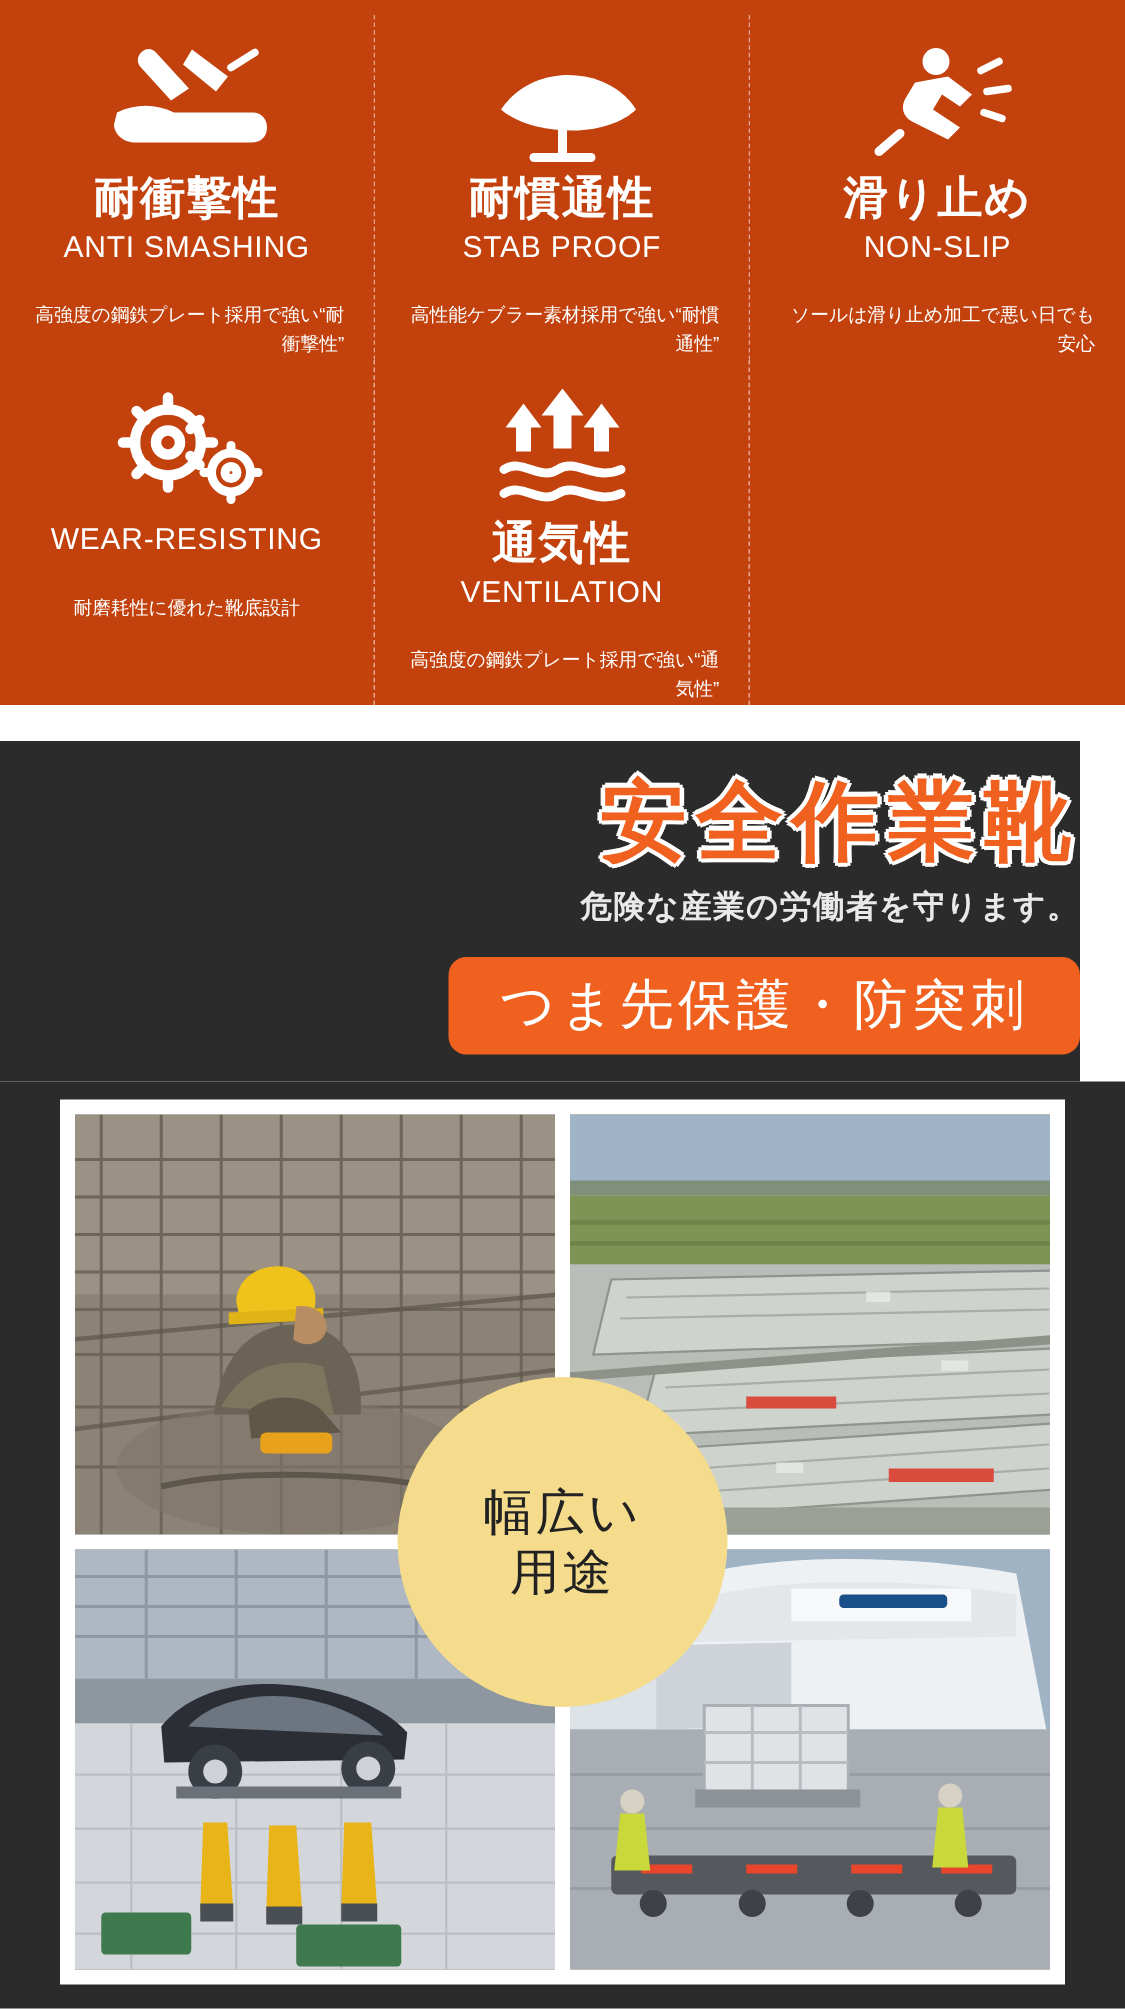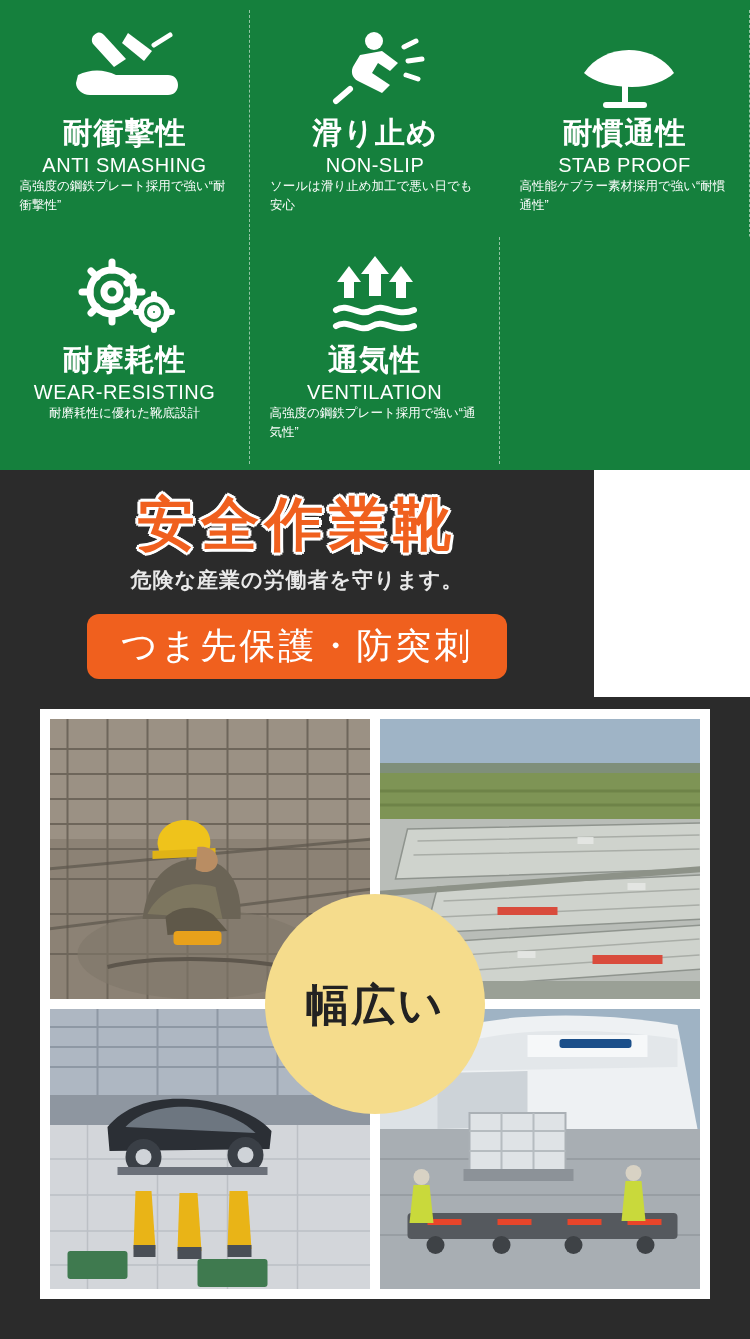--- a/index.html
+++ b/index.html
@@ -11,21 +11,21 @@
     width: 750px;
     height: 1339px;
     font-family: "Liberation Sans", sans-serif;
     overflow: hidden;
   }
 
   
   .features {
     width: 750px;
     height: 470px;
-    background: #15803d;
+    background: #c2410c;
     box-sizing: border-box;
     display: grid;
     grid-template-columns: 1fr 1fr 1fr;
     grid-template-rows: 1fr 1fr;
     padding: 10px 0 6px 0;
   }
   .feature {
     position: relative;
     display: flex;
     flex-direction: column;
@@ -61,33 +61,34 @@
     font-size: 20px;
     letter-spacing: 0.5px;
     margin-top: 3px;
     text-align: center;
     font-family: "Liberation Sans", sans-serif;
   }
   .feat-desc {
     color: #ffffff;
     font-size: 12.5px;
     line-height: 1.55;
-    text-align: left;
-    margin-top: 0;
+    text-align: right;
+    margin-top: 24px;
     max-width: 210px;
   }
 
   
   .banner {
-    width: 594px;
+    width: 720px;
     background: #2b2b2b;
     padding-top: 22px;
     padding-bottom: 18px;
     box-sizing: border-box;
-    text-align: center;
+    text-align: right;
+    margin-top: 24px;
   }
   .banner-title {
     font-size: 58px;
     font-weight: bold;
     color: #F0601E;
     letter-spacing: 6px;
     line-height: 1.1;
     text-shadow:
       -2px -2px 0 #fff, 2px -2px 0 #fff, -2px 2px 0 #fff, 2px 2px 0 #fff,
       -3px 0 0 #fff, 3px 0 0 #fff, 0 -3px 0 #fff, 0 3px 0 #fff;
@@ -150,22 +151,22 @@
     background: #F5DC8C;
     display: flex;
     flex-direction: column;
     align-items: center;
     justify-content: center;
     z-index: 5;
   }
   .usage-badge span {
     display: block;
     color: #222;
-    font-size: 44px;
-    font-weight: bold;
+    font-size: 33px;
+    font-weight: normal;
     letter-spacing: 2px;
     line-height: 1.22;
     text-align: left;
   }
 </style>
 </head>
 <body>
 
 <section class="features">
 
@@ -176,45 +177,45 @@
         <path d="M34 6 L56 30 L44 38 L24 16 C20 12 22 6 27 4 C30 3 32 4 34 6 Z" fill="#ffffff"></path>
         <path d="M58 4 L82 22 L74 32 L52 14 Z" fill="#ffffff"></path>
         <path d="M84 16 L100 6" stroke="#ffffff" stroke-width="5" stroke-linecap="round"></path>
       </svg>
     </div>
     <div class="feat-title">耐衝撃性</div>
     <div class="feat-sub">ANTI SMASHING</div>
     <div class="feat-desc">高強度の鋼鉄プレート採用で強い“耐衝撃性”</div>
   </div>
 
+  <div class="feature col2 row1">
+    <div class="feat-icon">
+      <svg width="110" height="80" viewBox="0 0 110 80" aria-hidden="true">
+        <path d="M14 44 C26 26 48 18 70 22 C86 25 98 34 104 44 C96 52 80 58 62 58 C42 58 24 53 14 44 Z" fill="#ffffff"></path>
+        <rect x="52" y="50" width="6" height="26" fill="#ffffff"></rect>
+        <path d="M36 76 L74 76" stroke="#ffffff" stroke-width="6" stroke-linecap="round"></path>
+      </svg>
+    </div>
+    <div class="feat-title">耐慣通性</div>
+    <div class="feat-sub">STAB PROOF</div>
+    <div class="feat-desc">高性能ケブラー素材採用で強い“耐慣通性”</div>
+  </div>
+
   <div class="feature col3 row1">
     <div class="feat-icon">
       <svg width="110" height="80" viewBox="0 0 110 80" aria-hidden="true">
         <circle cx="54" cy="12" r="9" fill="#ffffff"></circle>
         <path d="M40 26 L62 22 L78 34 L70 42 L58 34 L52 44 L70 56 L62 64 L38 52 C32 49 30 42 34 36 Z" fill="#ffffff"></path>
         <path d="M30 60 L16 72" stroke="#ffffff" stroke-width="6" stroke-linecap="round"></path>
         <path d="M84 18 L96 12 M88 32 L102 30 M86 46 L98 50" stroke="#ffffff" stroke-width="5" stroke-linecap="round"></path>
       </svg>
     </div>
     <div class="feat-title">滑り止め</div>
     <div class="feat-sub">NON-SLIP</div>
     <div class="feat-desc">ソールは滑り止め加工で悪い日でも安心</div>
-  </div>
-
-  <div class="feature col2 row1">
-    <div class="feat-icon">
-      <svg width="110" height="80" viewBox="0 0 110 80" aria-hidden="true">
-        <path d="M14 44 C26 26 48 18 70 22 C86 25 98 34 104 44 C96 52 80 58 62 58 C42 58 24 53 14 44 Z" fill="#ffffff"></path>
-        <rect x="52" y="50" width="6" height="26" fill="#ffffff"></rect>
-        <path d="M36 76 L74 76" stroke="#ffffff" stroke-width="6" stroke-linecap="round"></path>
-      </svg>
-    </div>
-    <div class="feat-title">耐慣通性</div>
-    <div class="feat-sub">STAB PROOF</div>
-    <div class="feat-desc">高性能ケブラー素材採用で強い“耐慣通性”</div>
   </div>
 
   <div class="feature col1 row2">
     <div class="feat-icon">
       <svg width="110" height="80" viewBox="0 0 110 80" aria-hidden="true">
         <g fill="none" stroke="#ffffff" stroke-width="7">
           <circle cx="42" cy="36" r="22"></circle>
           <circle cx="42" cy="36" r="8"></circle>
         </g>
         <g stroke="#ffffff" stroke-width="7" stroke-linecap="round">
@@ -232,21 +233,20 @@
           <circle cx="84" cy="56" r="4"></circle>
         </g>
         <g stroke="#ffffff" stroke-width="6" stroke-linecap="round">
           <path d="M84 38 L84 42"></path>
             <path d="M84 70 L84 74"></path>
           <path d="M66 56 L70 56"></path>
             <path d="M98 56 L102 56"></path>
         </g>
       </svg>
     </div>
-    <div class="feat-title">耐摩耗性</div>
     <div class="feat-sub">WEAR-RESISTING</div>
     <div class="feat-desc">耐磨耗性に優れた靴底設計</div>
   </div>
 
   <div class="feature col2 row2">
     <div class="feat-icon">
       <svg width="110" height="80" viewBox="0 0 110 80" aria-hidden="true">
         <g fill="#ffffff">
           <path d="M55 0 L69 18 L61 18 L61 40 L49 40 L49 18 L41 18 Z"></path>
           <path d="M29 10 L41 26 L34 26 L34 42 L24 42 L24 26 L17 26 Z"></path>
@@ -409,15 +409,16 @@
           <path d="M36 176 L52 176 L56 214 L32 214 Z" fill="#C9D93B"></path>
           <circle cx="44" cy="168" r="8" fill="#d8d2c4"></circle>
           <path d="M248 172 L264 172 L268 212 L244 212 Z" fill="#C9D93B"></path>
           <circle cx="256" cy="164" r="8" fill="#d8d2c4"></circle>
         </g>
       </svg>
     </div>
 
     <div class="usage-badge">
       <span>幅広い</span>
+      <span>用途</span>
     </div>
   </div>
 </section>
 
 </body></html>

